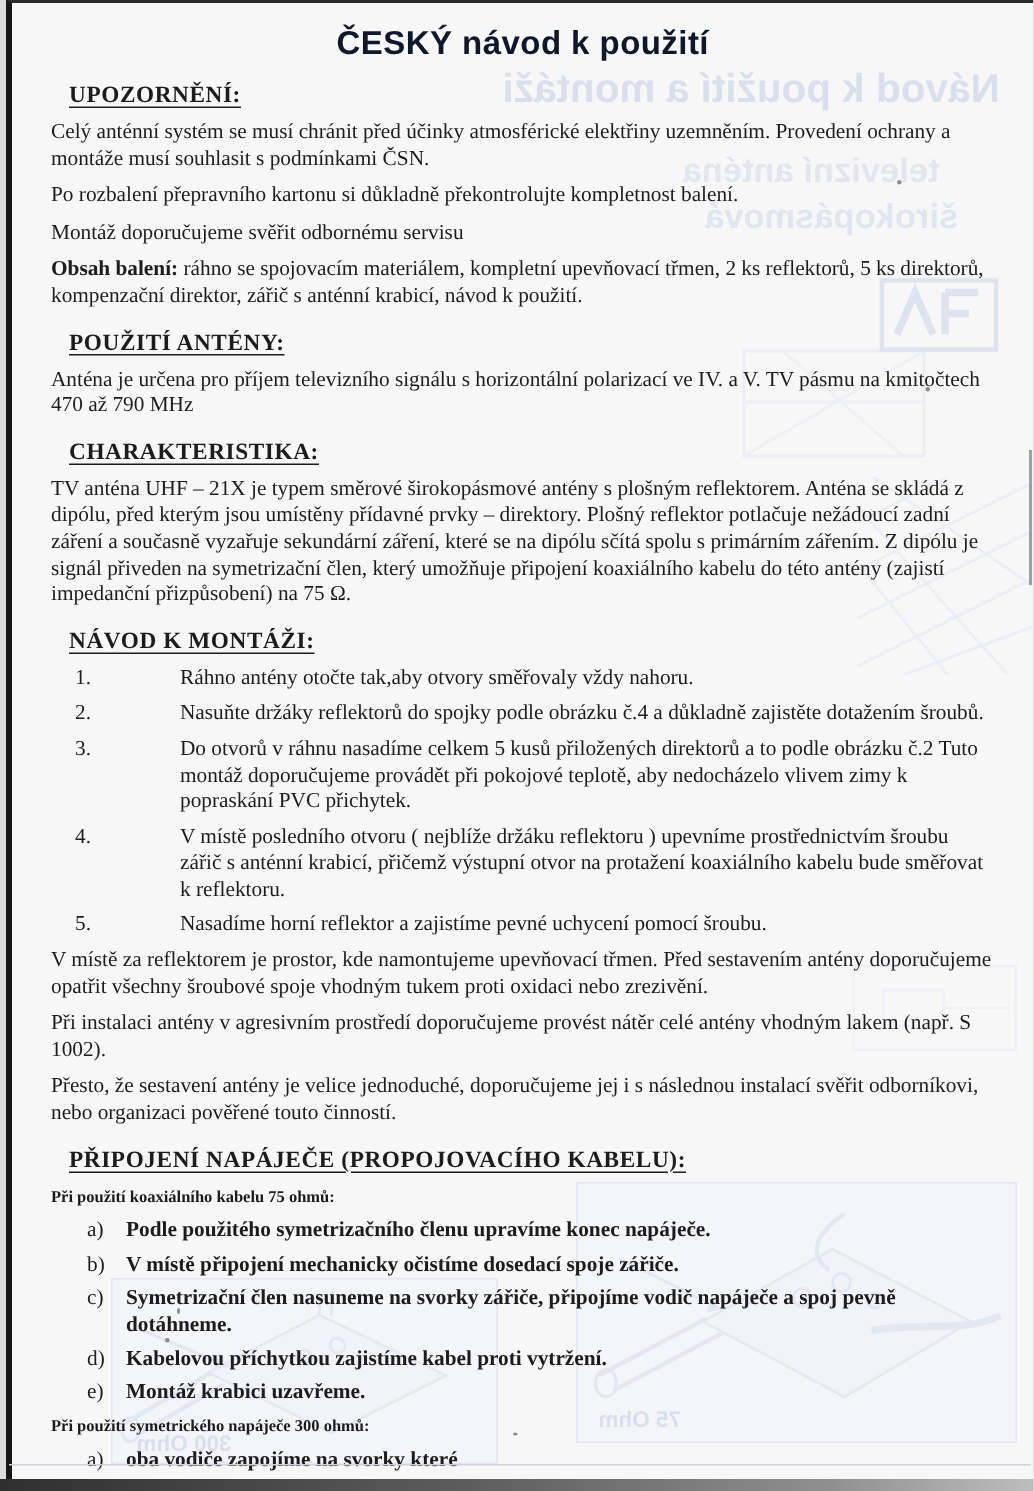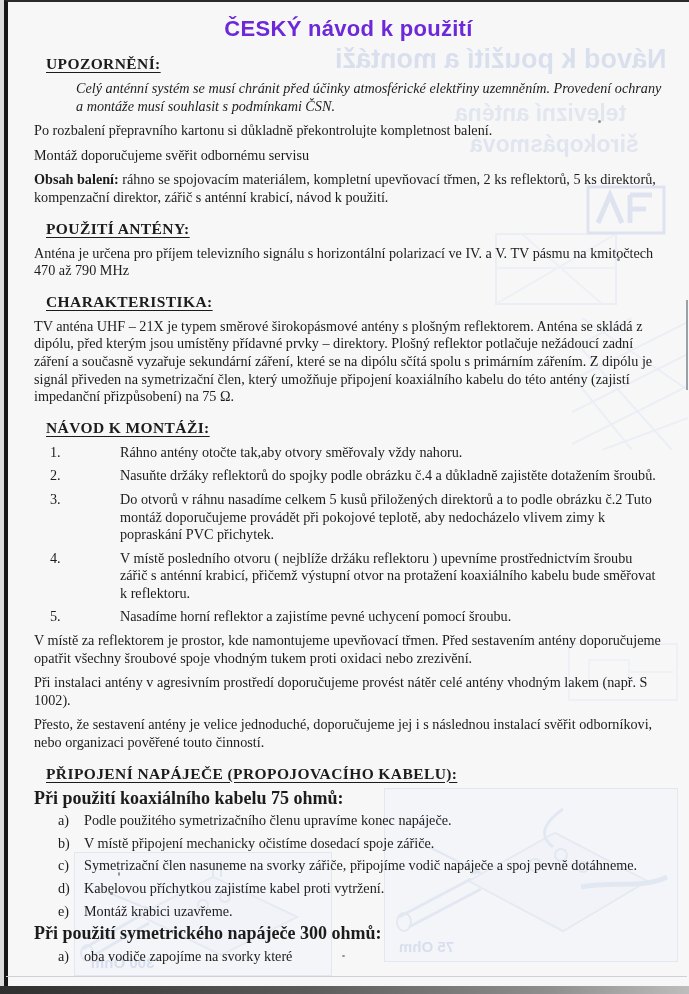--- a/index.html
+++ b/index.html
@@ -2,34 +2,34 @@
 <html><head>
 <meta charset="utf-8">
 <style>
   html,body{margin:0;padding:0;background:#d8d8d8;}
   #scan{position:relative;width:689px;height:994px;background:#dcdcdc;overflow:hidden;
         font-family:"Liberation Serif", serif;color:#1c1c1c;}
   #paper{position:absolute;left:4px;top:0;right:0;bottom:8px;background:#f7f7f8;
          border-left:4px solid #161616;border-top:2px solid #2b2b2b;}
   #content{position:relative;padding:12px 26px 0 34px;z-index:2;}
   .title{font-family:"Liberation Sans", sans-serif;font-weight:bold;font-size:22px;
-         text-align:center;letter-spacing:.3px;margin:4px 0 10px 0;color:#6d28d9;}
+         text-align:center;letter-spacing:.3px;margin:4px 0 10px 0;color:#0f172a;}
   h2.sec{font-size:15.5px;font-weight:bold;letter-spacing:.4px;margin:13px 0 7px 12px;
          text-decoration:underline;text-underline-offset:3px;}
   p{font-size:14.2px;line-height:17.6px;margin:0 0 7px 0;}
-  .italic{font-style:italic;margin-left:42px;}
+  .italic{}
   .bold{font-weight:bold;}
-  .subhead{font-size:18px;font-weight:bold;line-height:17.6px;margin:2px 0 5px 0;}
+  .subhead{font-size:11px;font-weight:bold;line-height:17.6px;margin:2px 0 5px 0;}
   .olist{margin:0 0 4px 0;}
   .olrow{display:flex;margin:0 0 6px 16px;}
   .olrow .mk{flex:none;width:26px;font-size:14.2px;line-height:17.6px;}
   .olrow .tx{font-size:14.2px;line-height:17.6px;margin-left:44px;}
   .alrow{display:flex;margin:0 0 5px 24px;}
   .alrow .mk{flex:none;width:26px;font-size:14.2px;line-height:17.6px;}
-  .alrow .tx{font-size:14.2px;line-height:17.6px;}
+  .alrow .tx{font-size:14.2px;line-height:17.6px;font-weight:bold;}
   
   .ghost{position:absolute;pointer-events:none;transform:scaleX(-1);
          font-family:"Liberation Sans", sans-serif;font-weight:bold;
          color:#c2cde4;z-index:1;filter:blur(.4px);white-space:nowrap;}
   .ghost-panel{position:absolute;border:1px solid #e2e7f1;background:rgba(235,239,247,.25);
                z-index:1;pointer-events:none;}
   .ghost-label{position:absolute;transform:scaleX(-1);font-family:"Liberation Sans", sans-serif;
                font-weight:bold;color:#d7dfef;font-size:15px;filter:blur(.3px);}
   .speck{position:absolute;background:#8d8d8d;border-radius:50%;z-index:3;}
   #bottom-band{position:absolute;left:0;right:0;bottom:0;height:8px;z-index:4;

